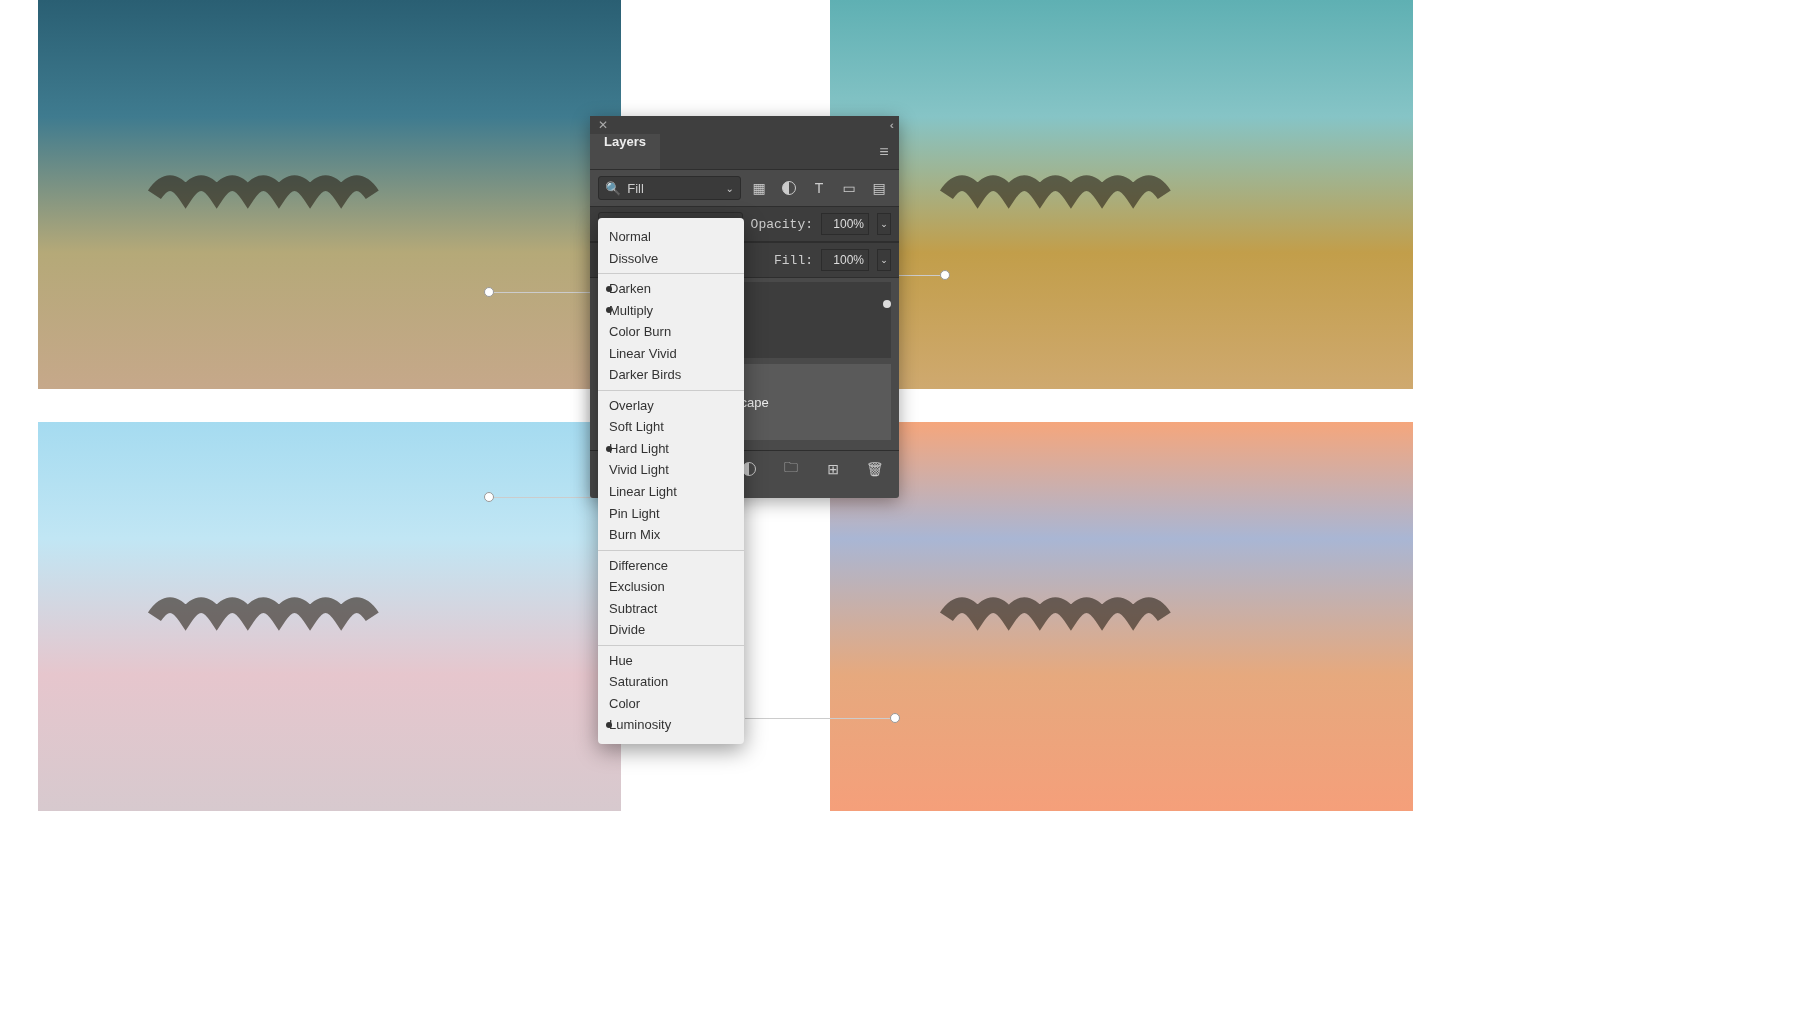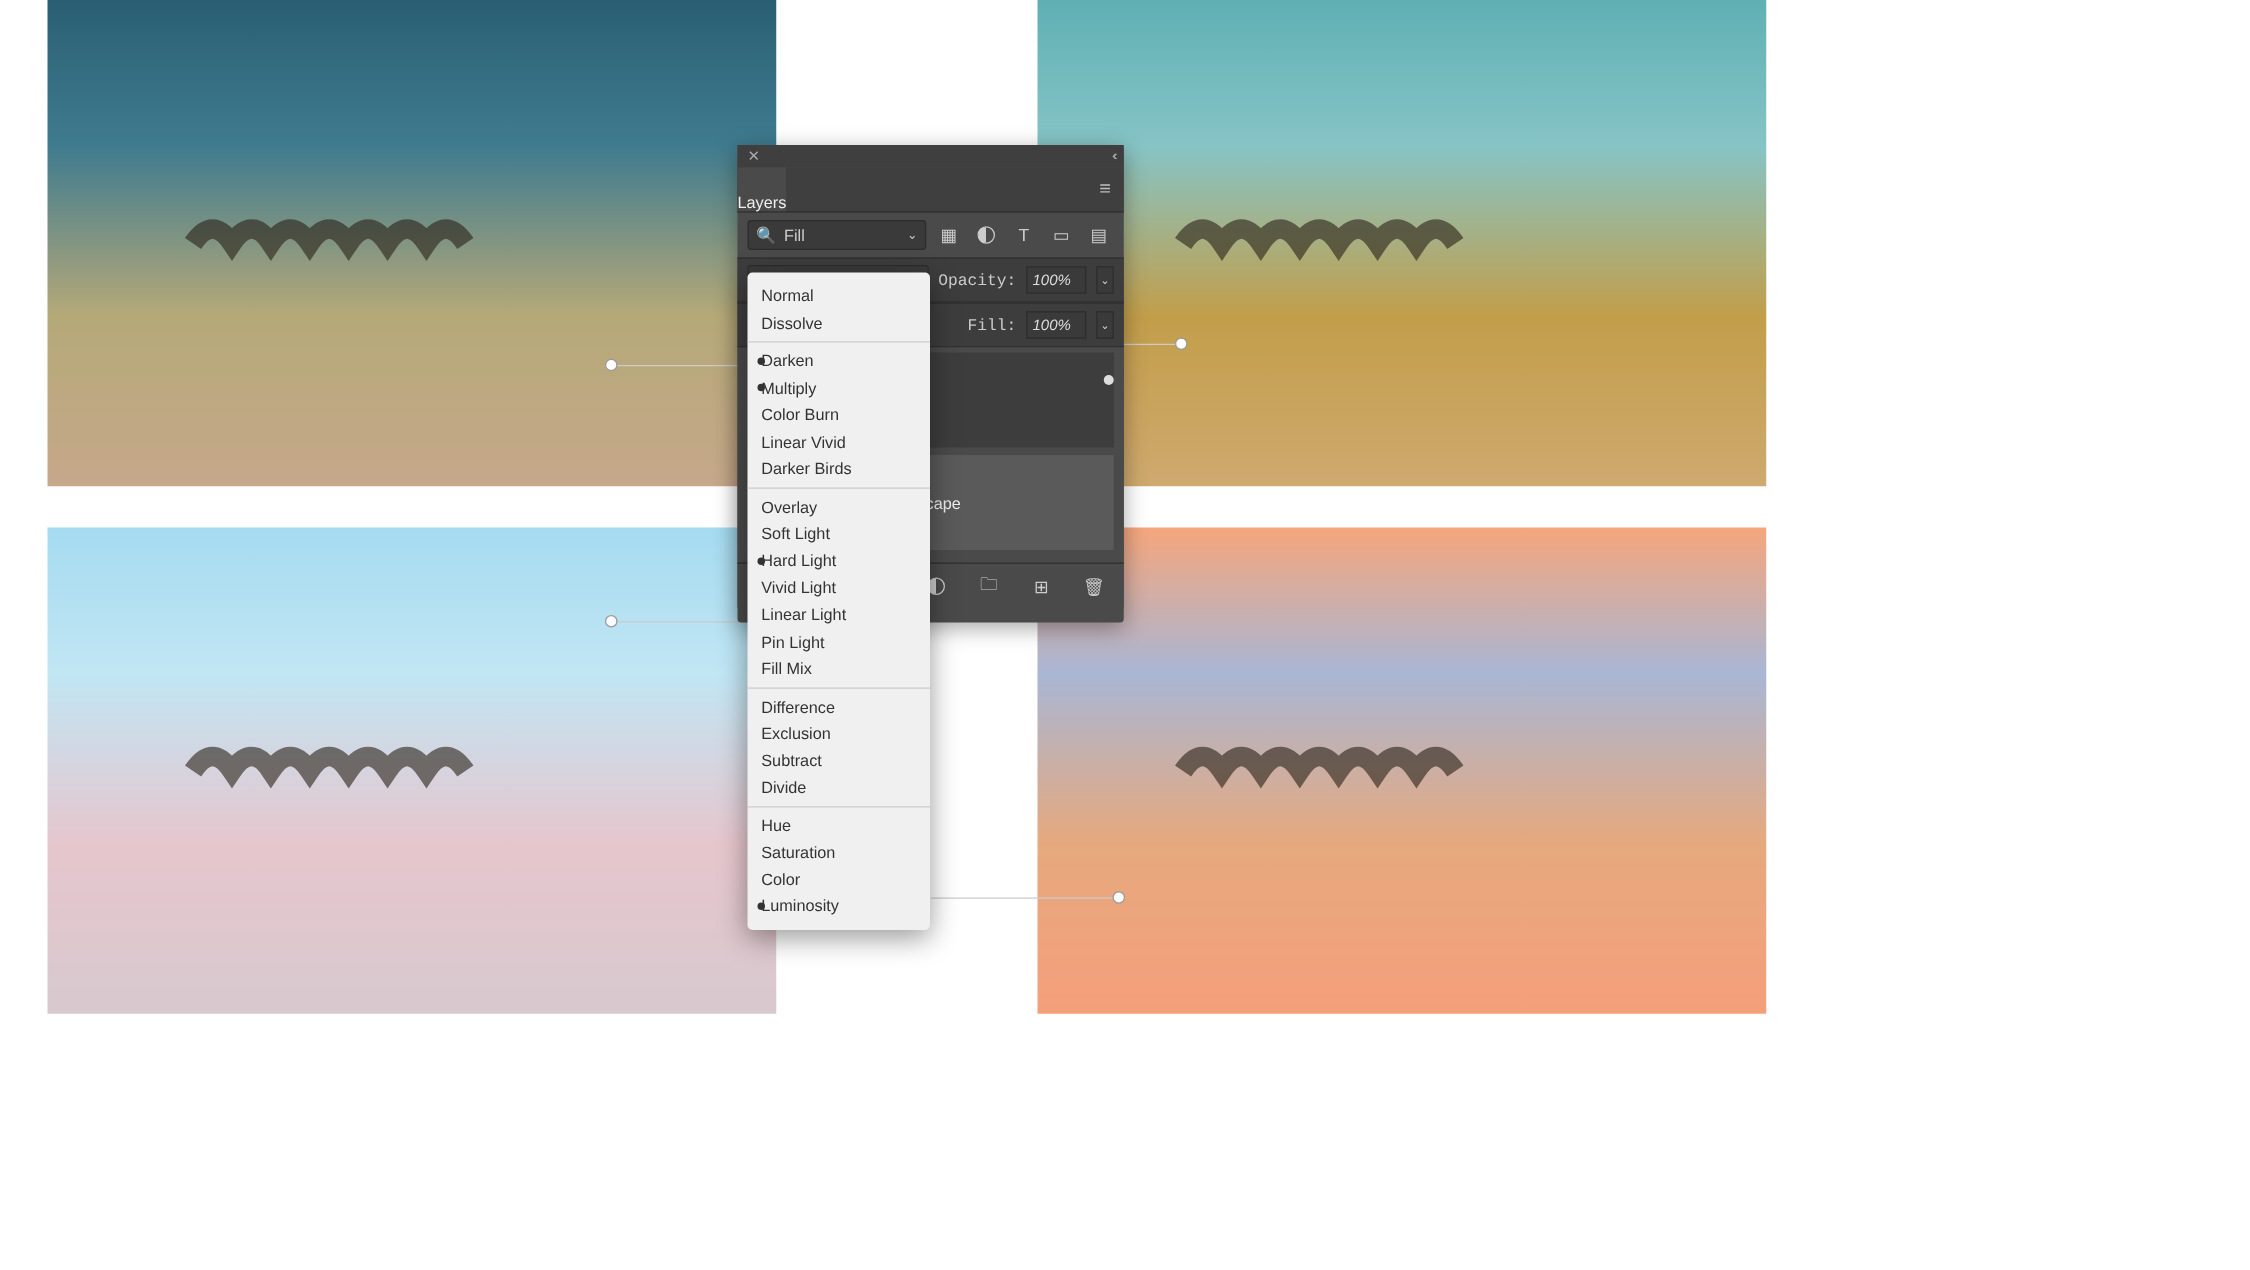--- a/index.html
+++ b/index.html
@@ -20,35 +20,35 @@
     width:309px; height:382px;
     background:#4a4a4a; color:#ddd;
     font-size:13px;
     border-radius:3px;
     box-shadow:0 4px 18px rgba(0,0,0,.35);
   }
   .panel-top { height:18px; display:flex; align-items:center; padding:0 8px; justify-content:space-between; background:#3f3f3f;}
   .close-x { font-size:12px; color:#aaa; cursor:default;}
   .collapse-ic { font-size:11px; color:#aaa; letter-spacing:-3px;}
   .tabbar { display:flex; align-items:stretch; height:36px; background:#3f3f3f; border-bottom:1px solid #2e2e2e;}
-  .tab { padding:0 0; display:flex; align-items:flex-end; background:#4a4a4a; color:#eee; font-weight:400; }
+  .tab { padding:0 14px; display:flex; align-items:flex-start; background:#4a4a4a; color:#eee; font-weight:700; }
   .tab-spacer { flex:1; }
   .menu-ic { width:30px; display:flex; align-items:center; justify-content:center; color:#bbb; font-size:16px;}
 
   .row { display:flex; align-items:center; height:36px; padding:0 8px; gap:6px; }
   .filterbox { flex:1; background:#3a3a3a; border:1px solid #2c2c2c; border-radius:3px; height:24px; display:flex; align-items:center; padding:0 6px; gap:6px; color:#ccc;}
   .filterbox .chev { margin-left:auto; font-size:10px;}
   .ic-btn { width:24px; height:24px; display:flex; align-items:center; justify-content:center; color:#ccc; font-size:14px;}
   .circle-half { width:14px;height:14px;border-radius:50%; background:linear-gradient(90deg,#ccc 50%, transparent 50%); border:1px solid #ccc;}
 
   .row2 { display:flex; align-items:center; height:36px; padding:0 8px; gap:8px; background:#3d3d3d; border-top:1px solid #2e2e2e; border-bottom:1px solid #2e2e2e;}
   .blend-dd { flex:1; height:24px; background:#3a3a3a; border:1px solid #2c2c2c; border-radius:3px; display:flex; align-items:center; justify-content:flex-end; padding:0 6px;}
   .blend-dd .chev { font-size:10px;}
   .lbl { color:#ccc;font-family:Liberation Mono, monospace; }
-  .valbox { width:48px; height:22px; background:#3a3a3a; border:1px solid #2c2c2c; display:flex; align-items:center; padding:0 4px; color:#ddd; font-size:12px;font-style:italic;}
+  .valbox { width:48px; height:22px; background:#3a3a3a; border:1px solid #2c2c2c; display:flex; align-items:center; justify-content:flex-end; padding:0 4px; color:#ddd; font-size:12px;}
   .mini-chev { width:14px; height:22px; background:#3a3a3a; border:1px solid #2c2c2c; display:flex; align-items:center; justify-content:center; font-size:9px;}
 
   .locks { display:flex; gap:12px; align-items:center;}
   .lock-ic {width:14px;height:14px; display:flex;align-items:center;justify-content:center;color:#ccc;font-size:13px;}
 
   .layerlist { flex:1; background:#4a4a4a; padding:4px 8px; }
   .layer { height:76px; background:#3d3d3d; display:flex; align-items:center; padding:0 10px; gap:12px; margin-bottom:6px;}
   .layer.sel { background:#5a5a5a; }
   .eye { font-size:15px; color:#ddd;}
   .thumb { width:54px; height:54px; background:#6b8a94; border:1px solid #222;}
@@ -212,21 +212,21 @@
       <div class="dd-item">Linear Vivid</div>
       <div class="dd-item">Darker Birds</div>
     </div>
     <div class="dd-group">
       <div class="dd-item">Overlay</div>
       <div class="dd-item">Soft Light</div>
       <div class="dd-item marked">Hard Light</div>
       <div class="dd-item">Vivid Light</div>
       <div class="dd-item">Linear Light</div>
       <div class="dd-item">Pin Light</div>
-      <div class="dd-item">Fill Mix</div>
+      <div class="dd-item">Burn Mix</div>
     </div>
     <div class="dd-group">
       <div class="dd-item">Difference</div>
       <div class="dd-item">Exclusion</div>
       <div class="dd-item">Subtract</div>
       <div class="dd-item">Divide</div>
     </div>
     <div class="dd-group">
       <div class="dd-item">Hue</div>
       <div class="dd-item">Saturation</div>

